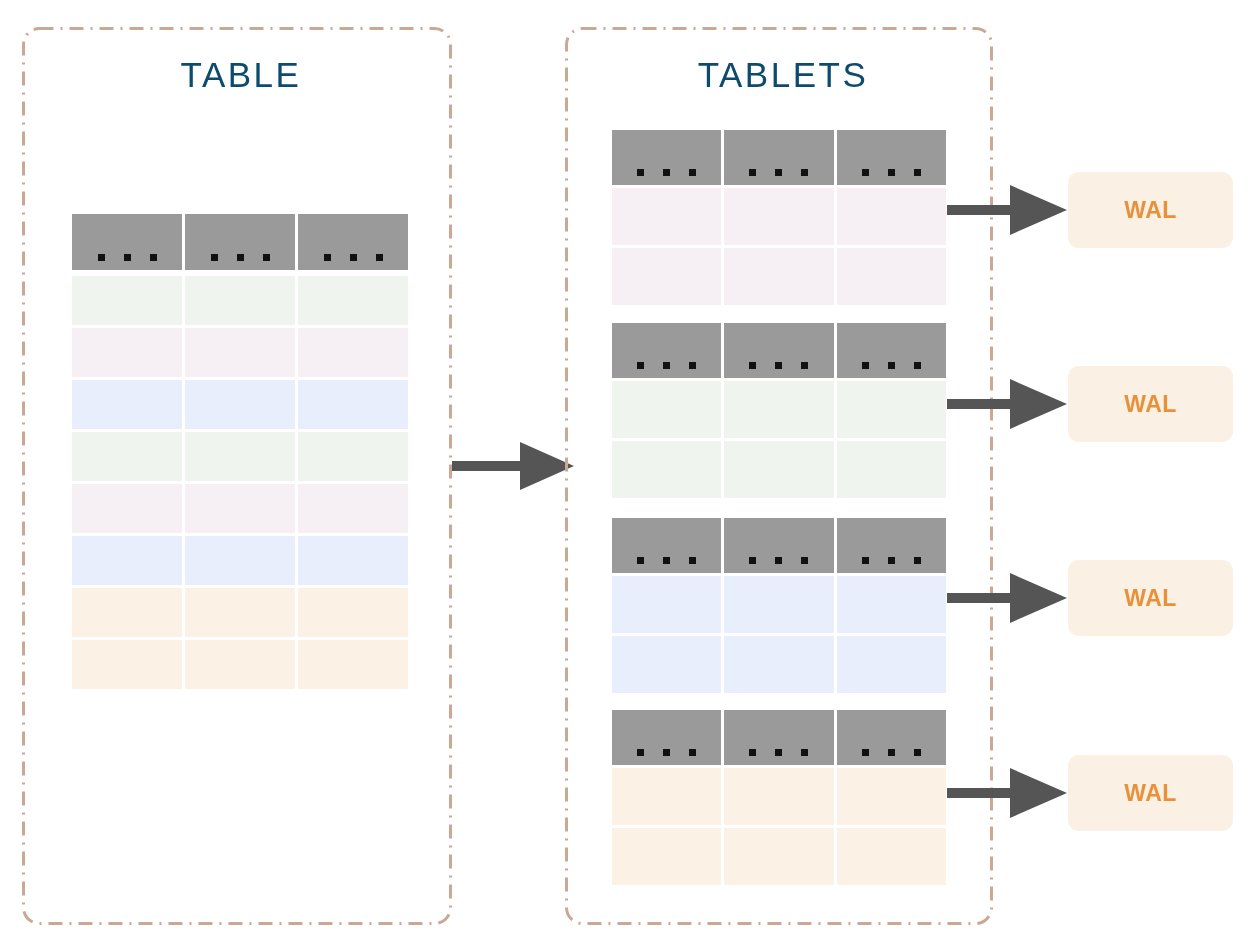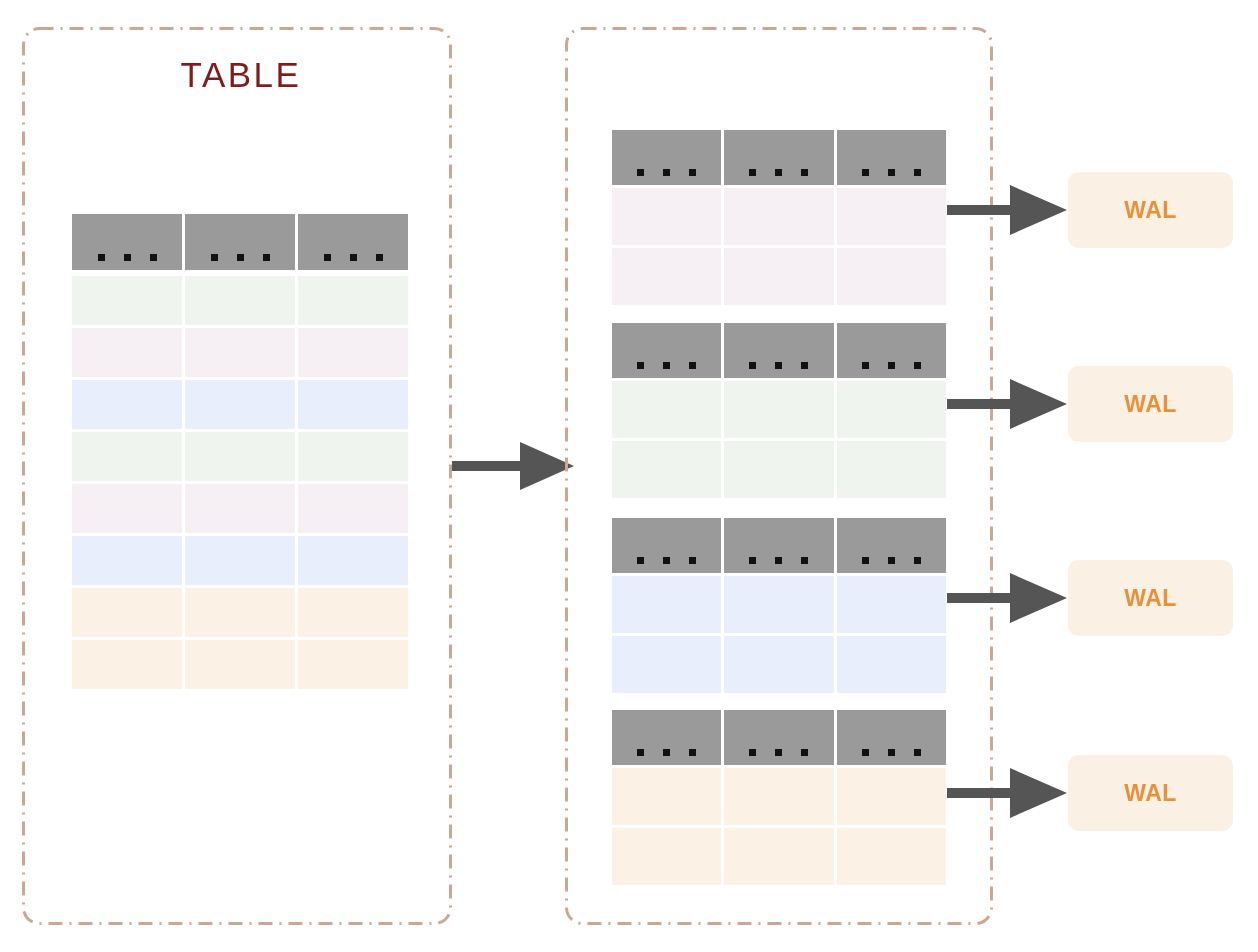--- a/index.html
+++ b/index.html
@@ -34,21 +34,21 @@
     height: 100%;
     overflow: visible;
   }
   .group-title {
     position: absolute;
     left: 8px;
     right: 0;
     text-align: center;
     font-size: 35px;
     font-weight: 300;
-    color: #7f1d1d;
+    color: #0c4a6e;
     letter-spacing: 2.5px;
     white-space: nowrap;
   }
 
   
   .grid-table {
     position: absolute;
     display: flex;
     flex-direction: column;
     gap: 3px;
@@ -198,20 +198,21 @@
   <div class="arrow" style="left:452px; top:440px; width:125px; height:52px;">
     <svg width="125" height="52" viewBox="0 0 125 52">
       <path d="M0,21 L68,21 L68,2 L122,26 L68,50 L68,31 L0,31 Z" fill="#555555"></path>
     </svg>
   </div>
 
   <div class="group-box" id="tablets-group" style="left:565px; top:27px; width:428px; height:898px;">
     <svg class="gb-svg" viewBox="0 0 428 898" preserveAspectRatio="none">
       <rect x="1.5" y="1.5" width="425" height="895" rx="16" ry="16" fill="none" stroke="#c9a995" stroke-width="3" stroke-dasharray="14 7 2 7" stroke-linecap="butt"></rect>
     </svg>
+    <div class="group-title" style="top:28px;">TABLETS</div>
   </div>
 
   <div id="tablets-layer">
       <div class="grid-table tablet-table" style="top: 130px;">
         <div class="grid-row header">
           <div class="grid-cell">
             <span class="dots">
               <i></i>
               <i></i>
               <i></i>

